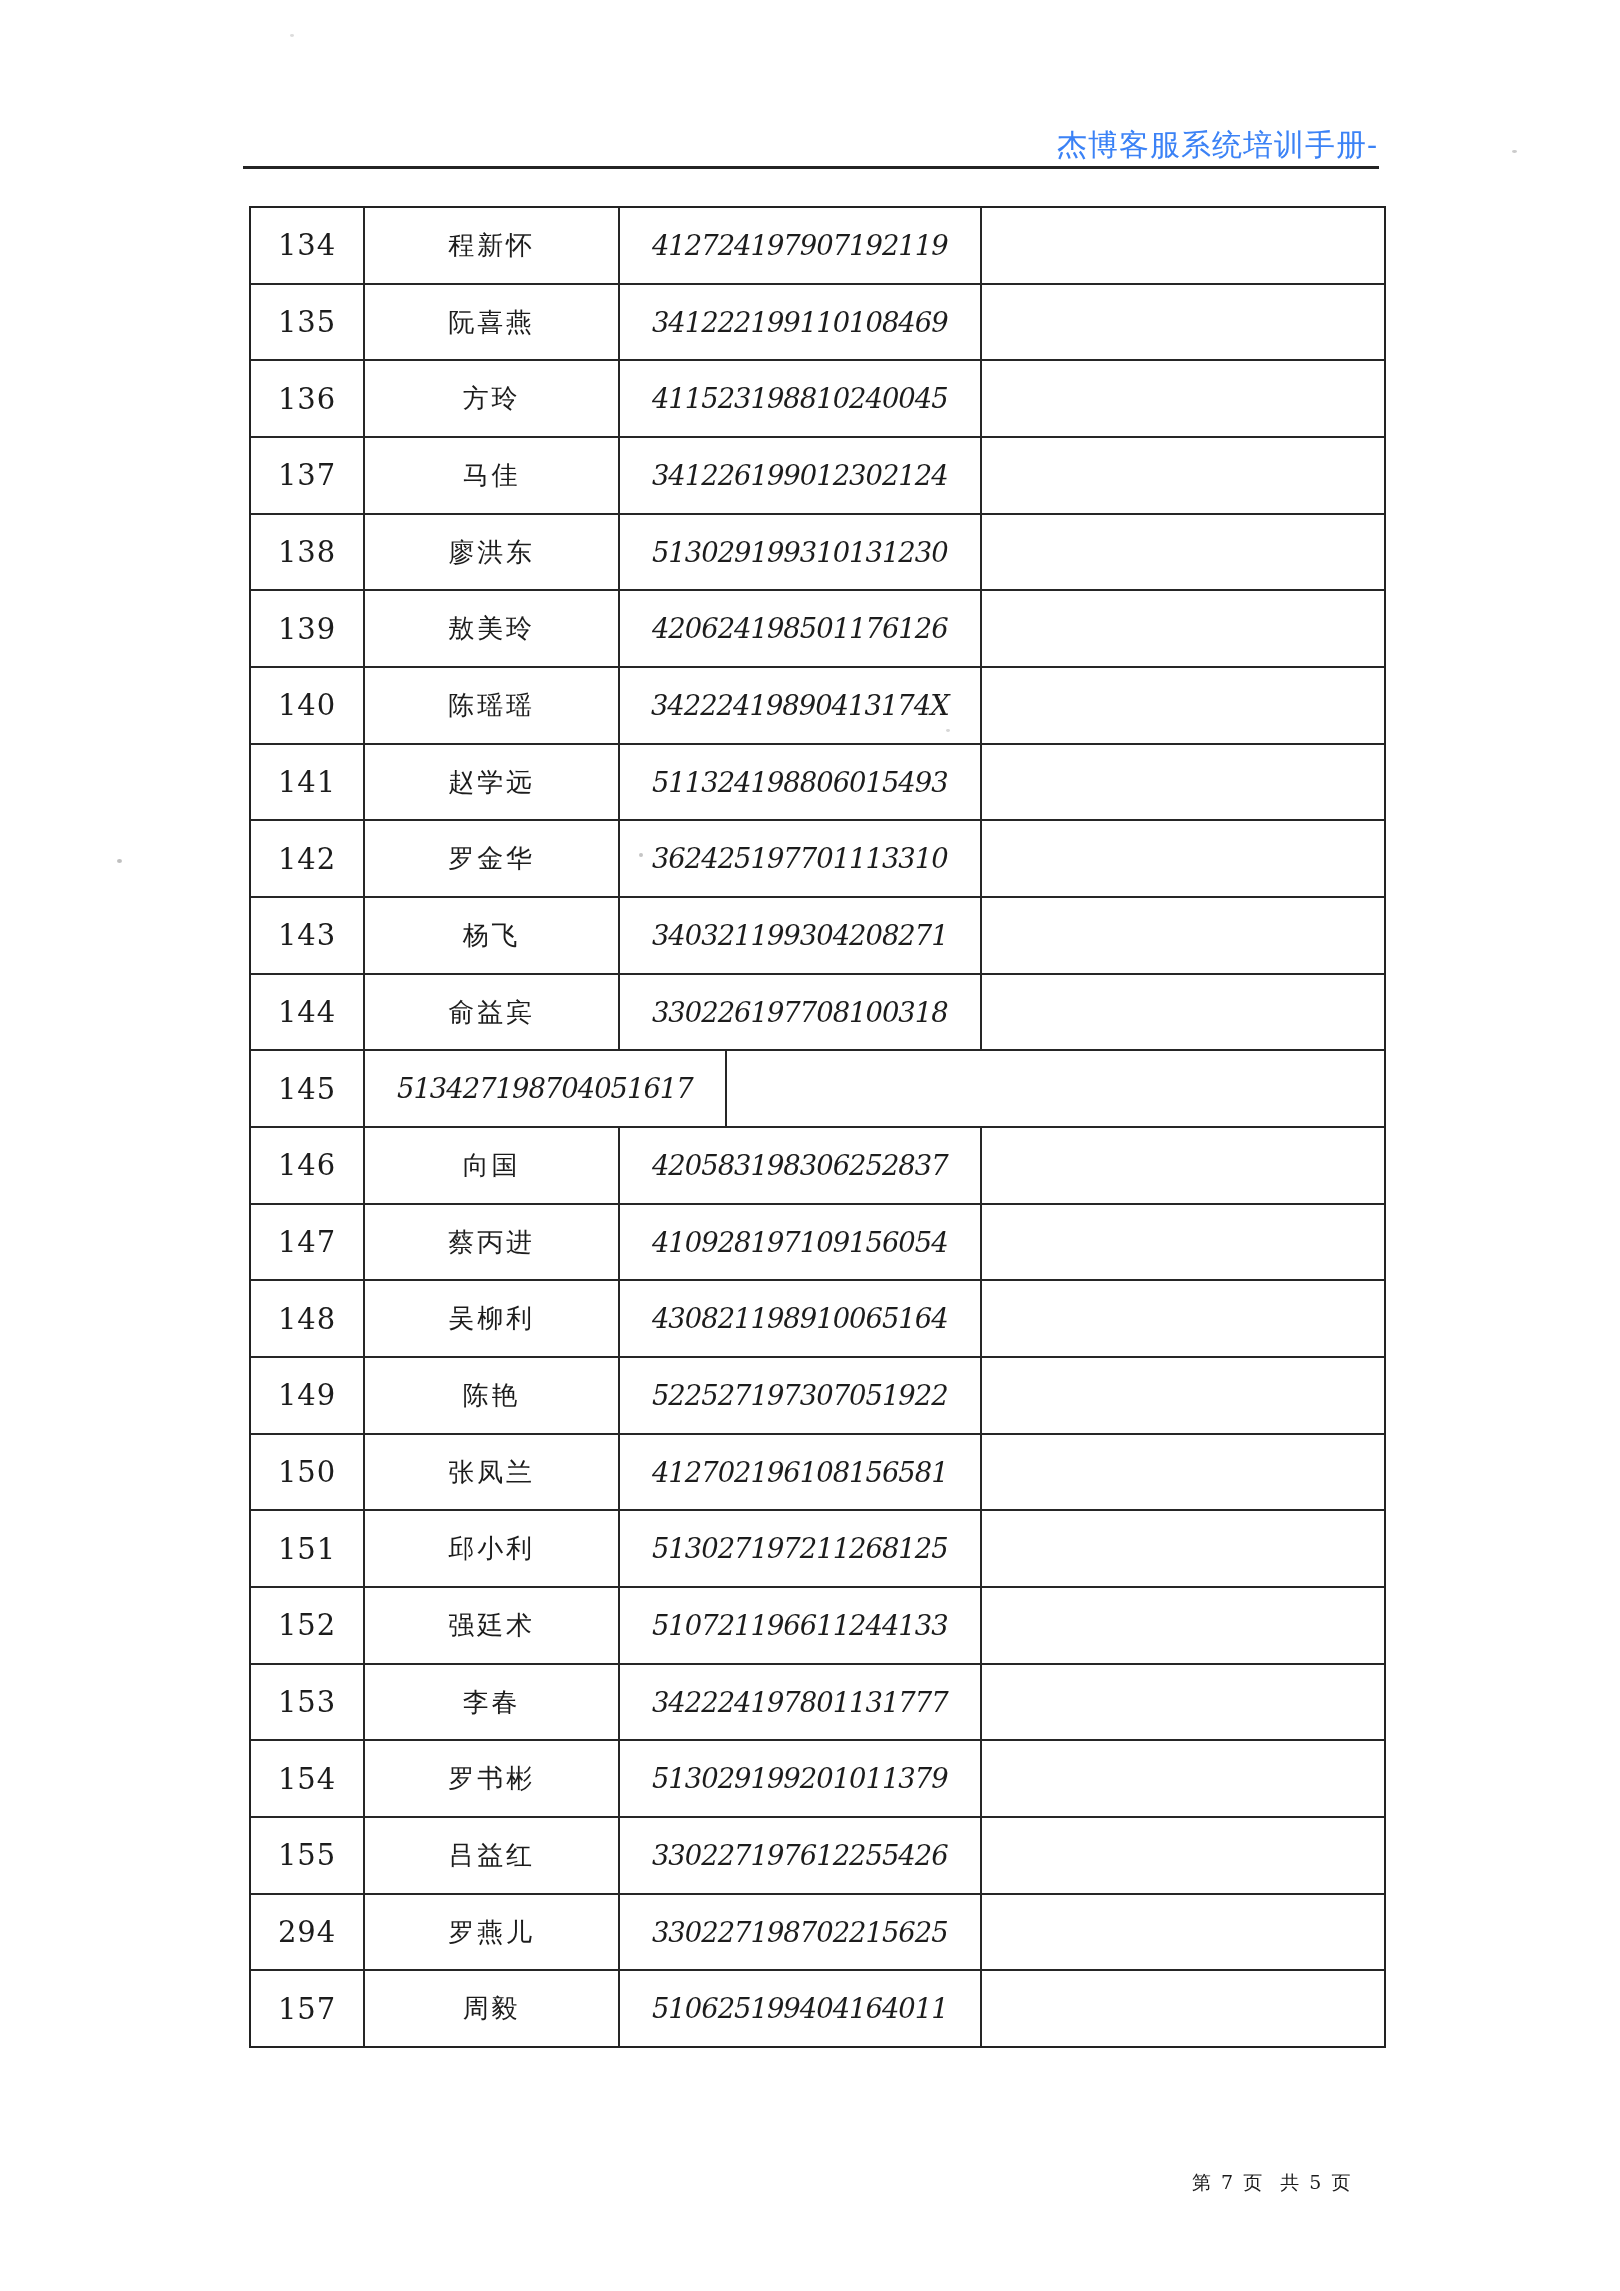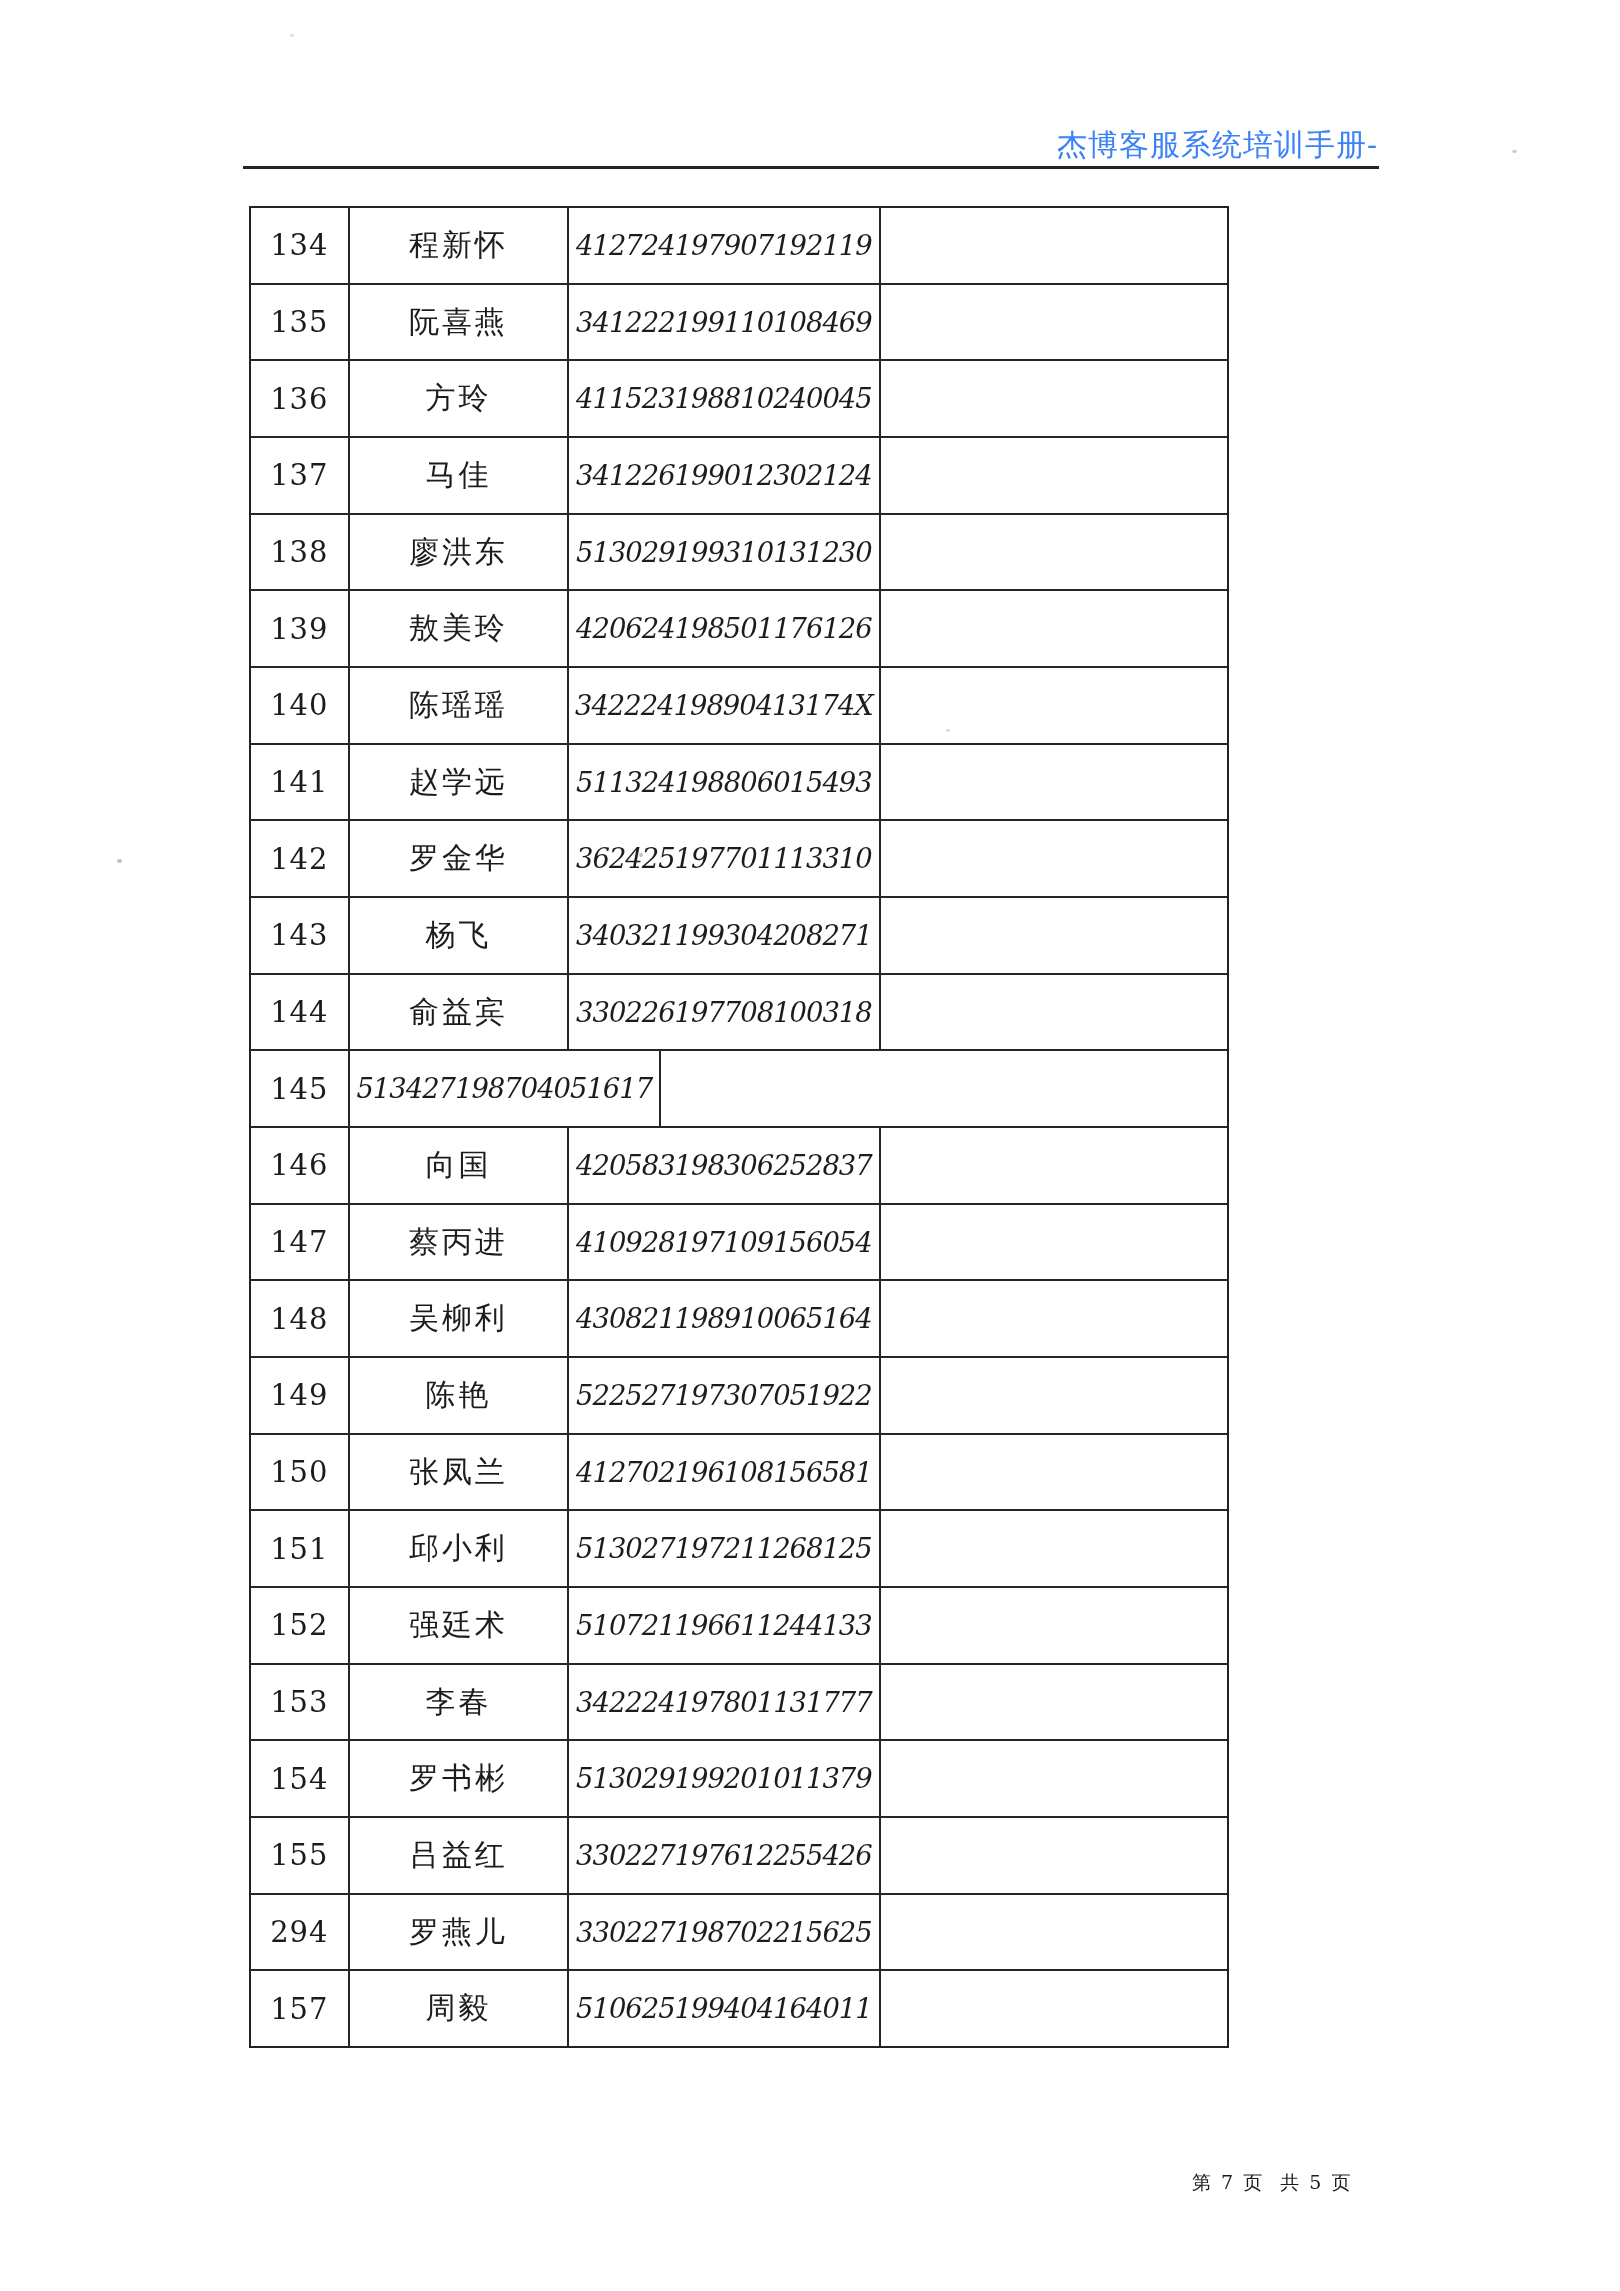--- a/index.html
+++ b/index.html
@@ -32,21 +32,21 @@
     top: 166px;
     width: 1136px;
     height: 2.9px;
     background: #242424;
   }
   
   .doc-table {
     position: absolute;
     left: 249px;
     top: 206px;
-    width: 980px;
+    width: 1137px;
     height: 1842px;
     box-sizing: border-box;
     border: 2.9px solid #222222;
     display: flex;
     flex-direction: column;
     justify-content: space-between;
   }
   .tr {
     flex: 1 1 0;
     display: flex;
@@ -57,21 +57,21 @@
   .td {
     box-sizing: border-box;
     border-left: 2px solid #262626;
     display: flex;
     align-items: center;
     justify-content: center;
     overflow: hidden;
   }
   .td:first-child { border-left: none; }
   .col-no   { width: 9.9%;  font-size: 29px; letter-spacing: 1px; }
-  .col-name { width: 22.5%; font-size: 30px; letter-spacing: 2.9px; }
+  .col-name { width: 22.5%; font-size: 26px; letter-spacing: 2.9px; }
   .col-id   { width: 31.9%; font-size: 27.4px; letter-spacing: -1px; font-style: italic; }
   .col-note { width: 35.7%; }
   
   .footer-text {
     position: absolute;
     left: 1192px;
     top: 2139px;
     font-size: 19px;
     letter-spacing: 2px;
     white-space: pre;

